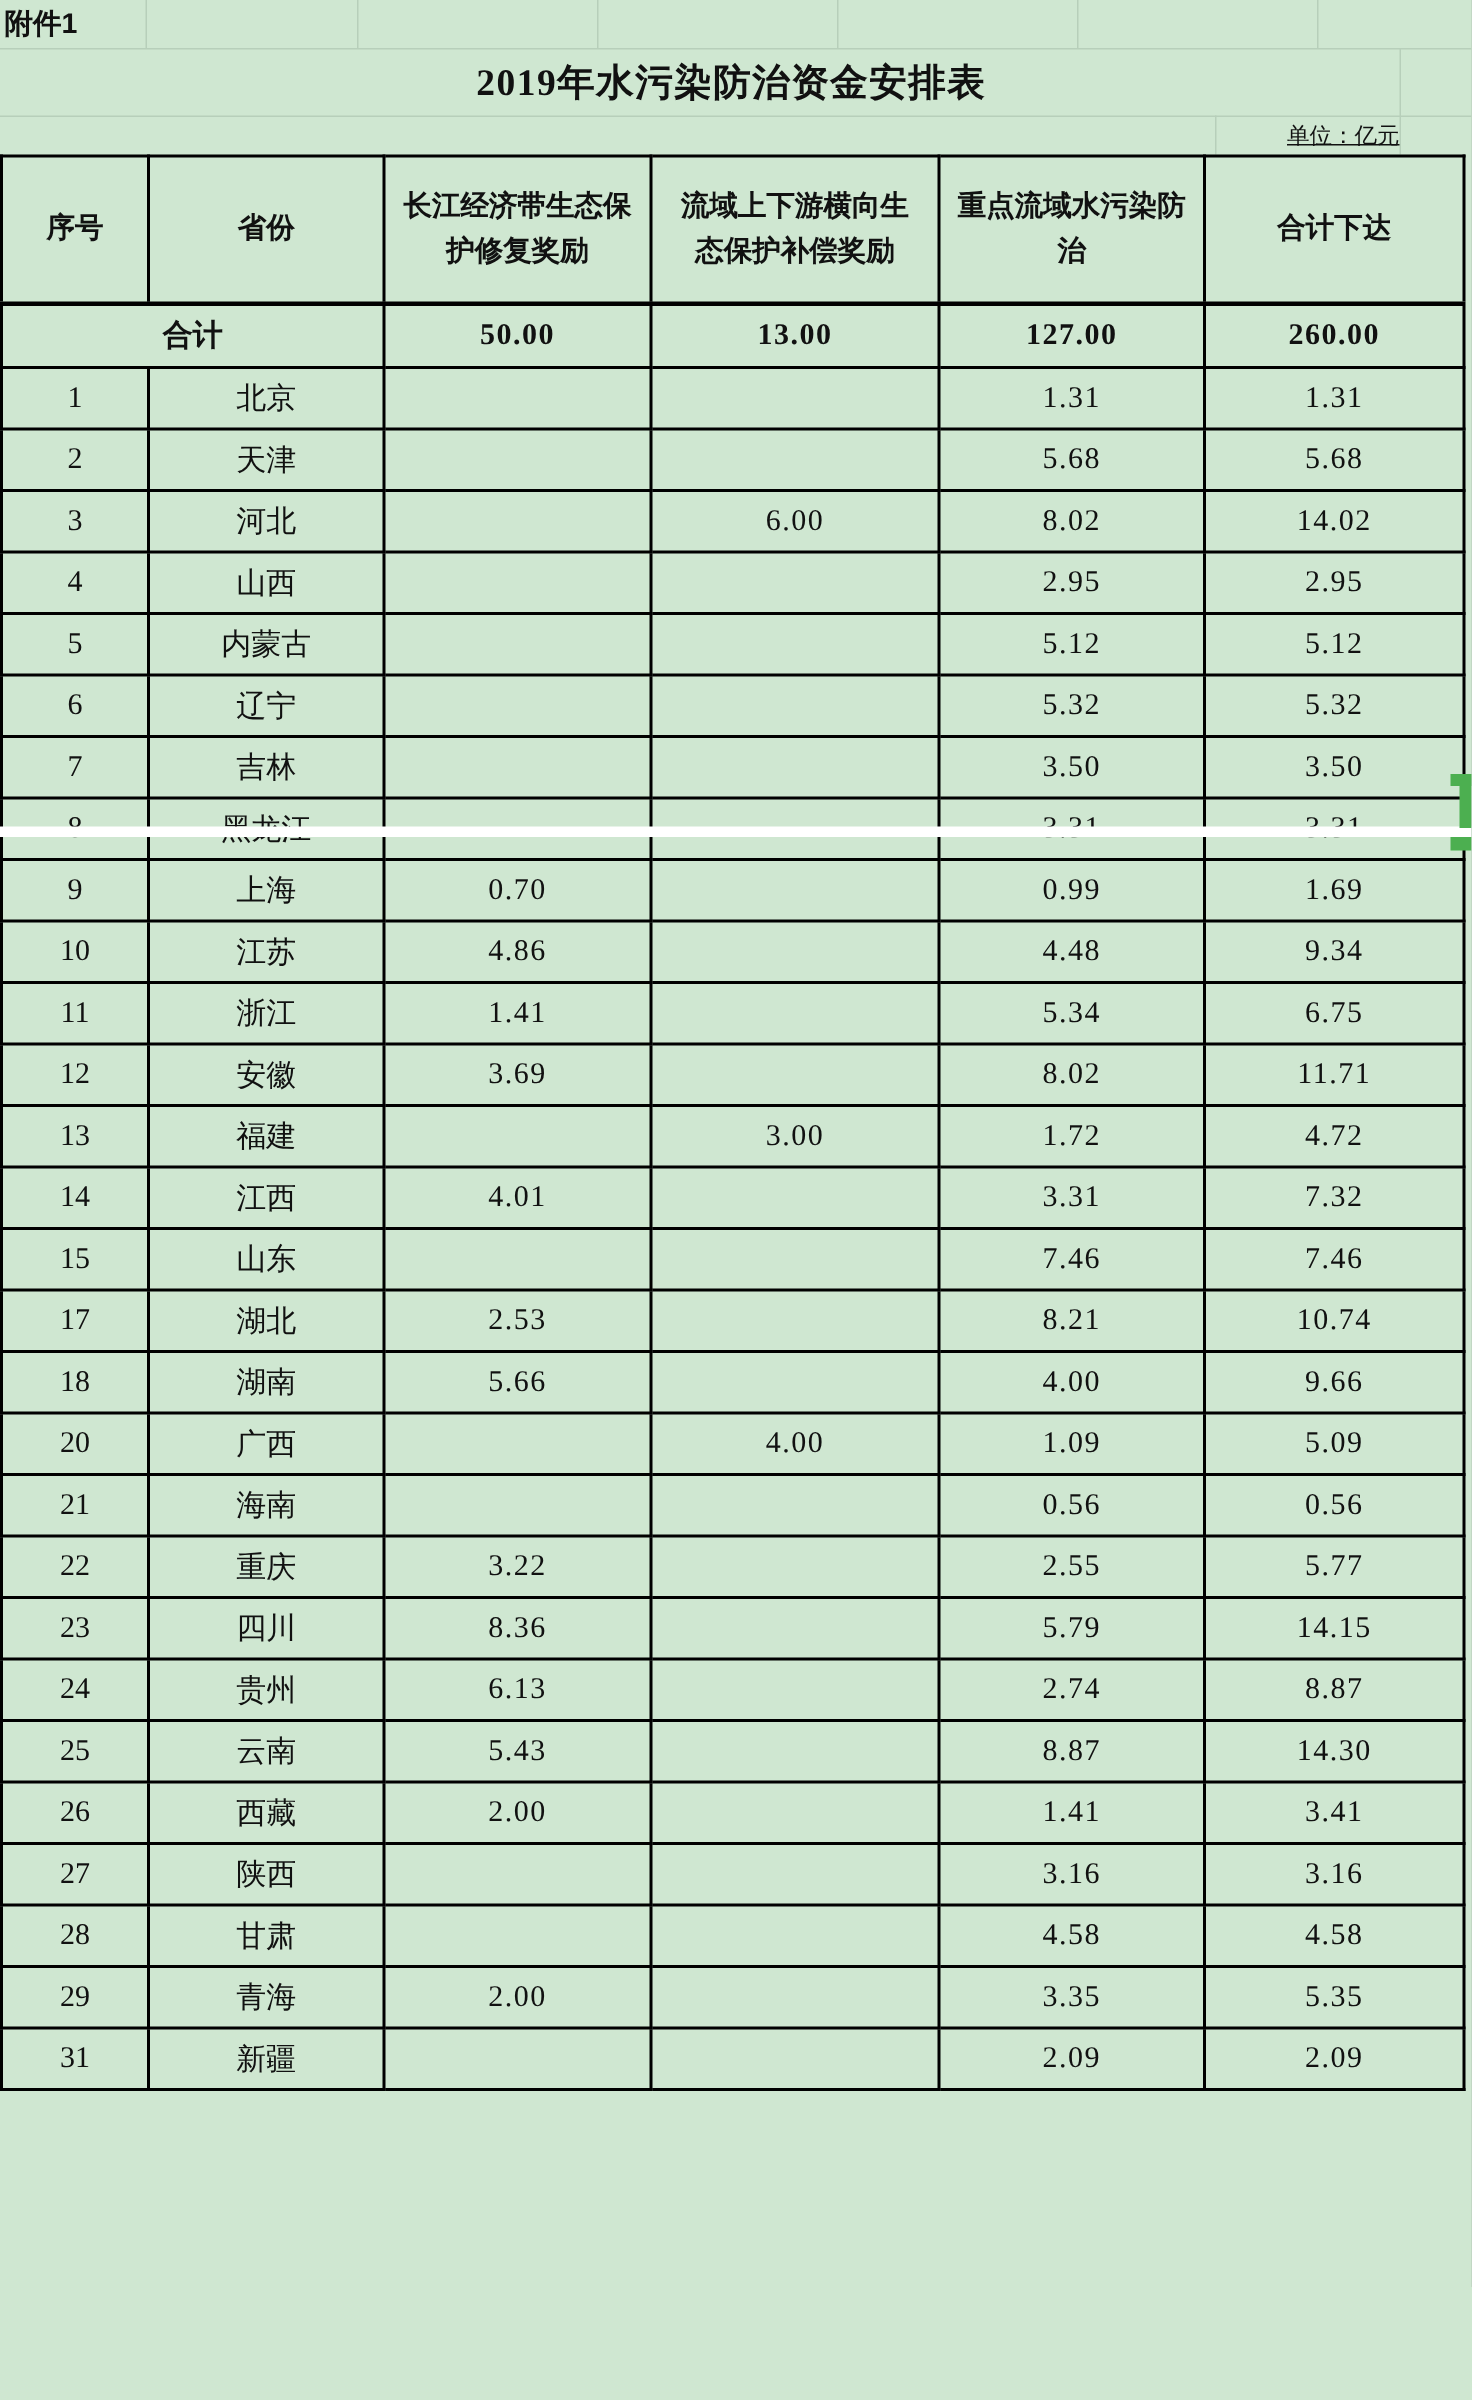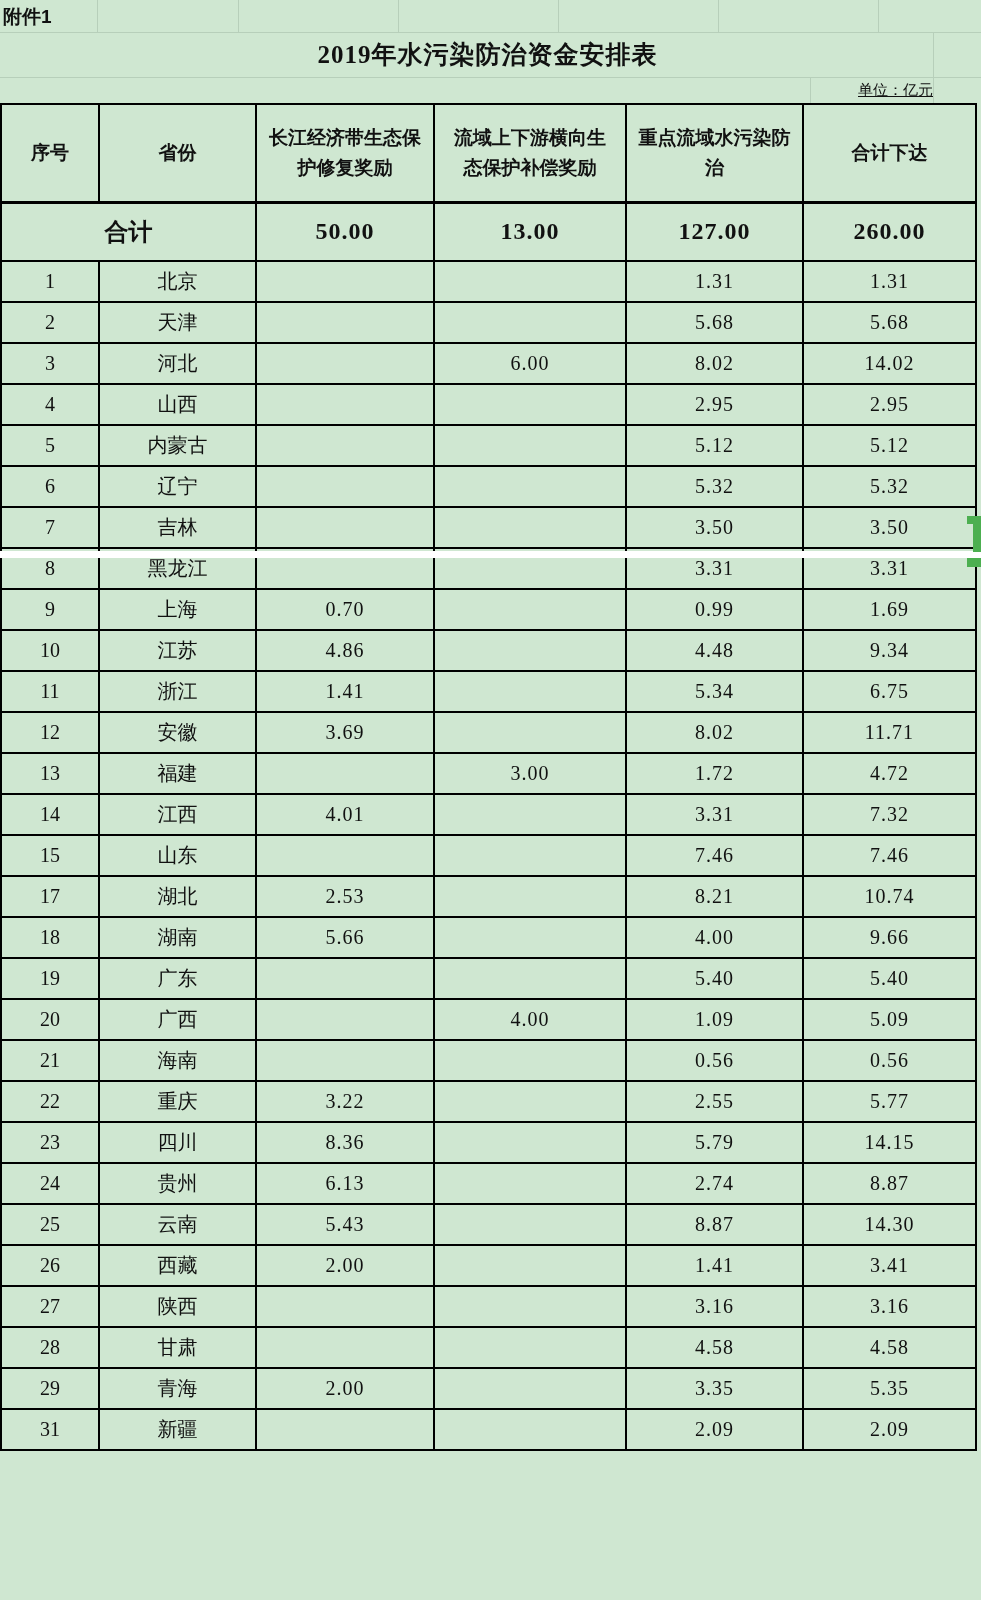--- a/index.html
+++ b/index.html
@@ -41,21 +41,21 @@
   th,td{
     border:2px solid var(--line);
     text-align:center;vertical-align:middle;
     overflow:hidden;white-space:nowrap;
   }
   thead th{
     height:98px;font-size:19px;font-weight:bold;
     line-height:1.55;white-space:normal;padding:0 10px;
   }
   thead tr{border-bottom:3px solid var(--line);}
-  tr.total-row td{height:59px;font-size:24px;font-weight:bold;}
+  tr.total-row td{height:43px;font-size:20px;font-weight:bold;}
   tbody td{height:41px;font-size:20px;}
   td.num,th.num{letter-spacing:1px;}
   
   .split-band{position:absolute;left:0;top:551px;width:981px;height:7px;background:var(--band);}
   .sel-bar{position:absolute;left:973px;top:516px;width:8px;height:36px;background:var(--sel);}
   .sel-nub-top{position:absolute;left:967px;top:516px;width:14px;height:8px;background:var(--sel);}
   .sel-square{position:absolute;left:967px;top:558px;width:14px;height:9px;background:var(--sel);}
 </style>
 </head>
 <body>
@@ -253,28 +253,20 @@
 
   <tr>
     <td>18</td>
     <td>湖南</td>
     <td class="num">5.66</td>
     <td class="num"></td>
     <td class="num">4.00</td>
     <td class="num">9.66</td>
   </tr>
 
-  <tr>
-    <td>19</td>
-    <td>广东</td>
-    <td class="num"></td>
-    <td class="num"></td>
-    <td class="num">5.40</td>
-    <td class="num">5.40</td>
-  </tr>
 
   <tr>
     <td>20</td>
     <td>广西</td>
     <td class="num"></td>
     <td class="num">4.00</td>
     <td class="num">1.09</td>
     <td class="num">5.09</td>
   </tr>
 

